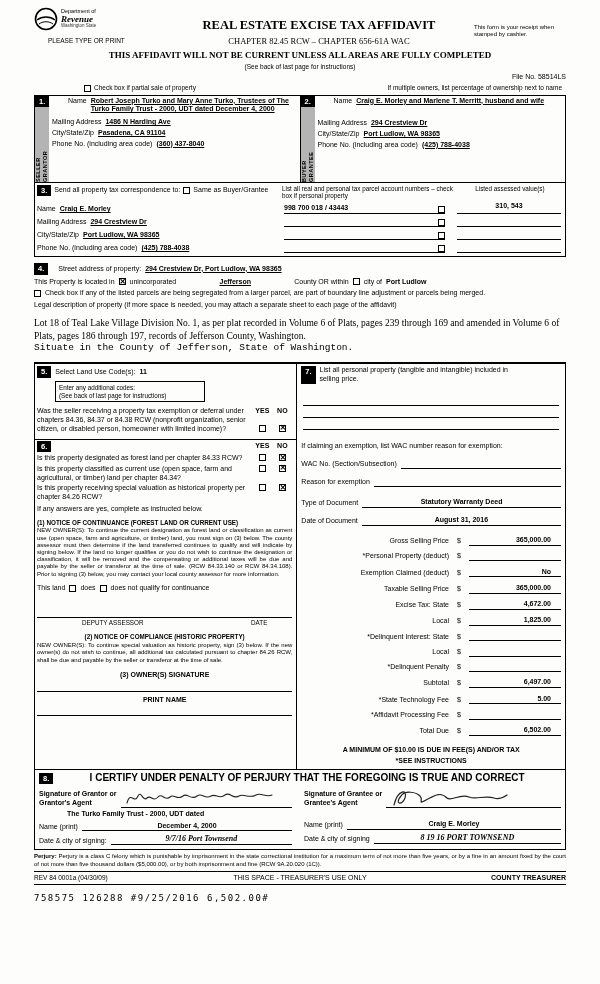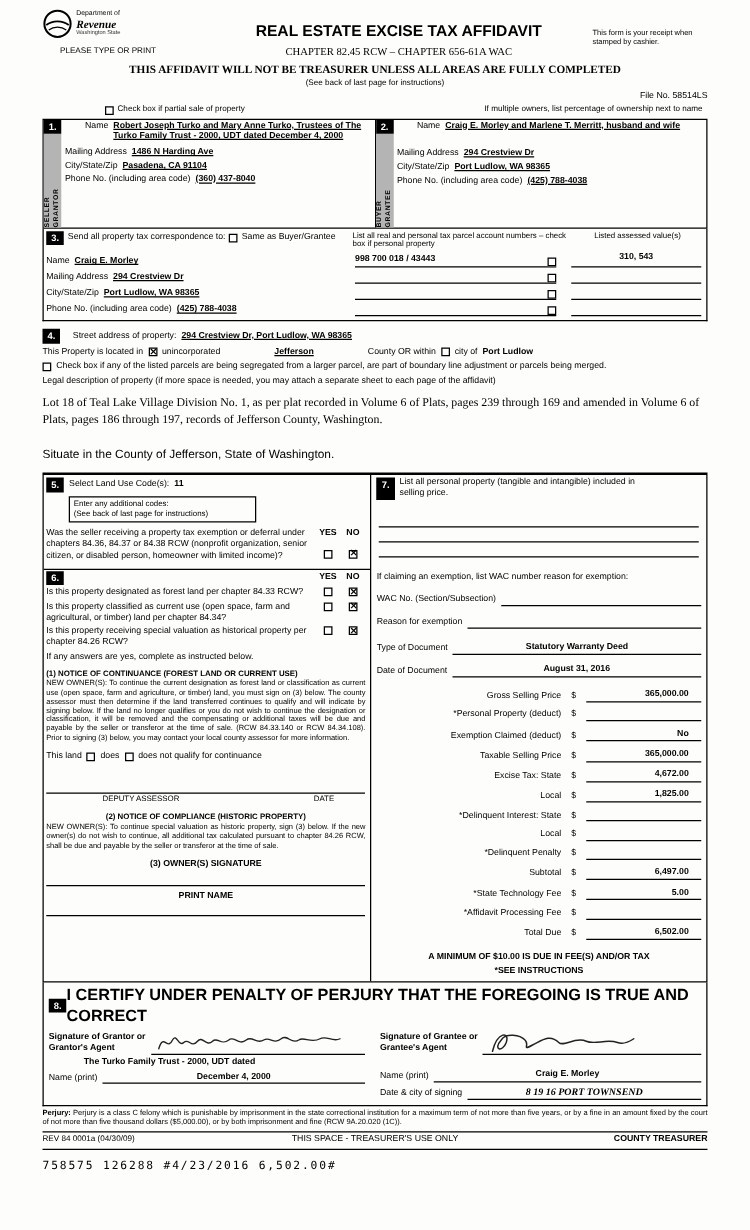--- a/index.html
+++ b/index.html
@@ -18,21 +18,21 @@
   
   .hdr { display:flex; align-items:center; }
   .hdr-left { width:130px; }
   .logo { display:flex; align-items:center; gap:3px; }
   .logo-txt div { line-height:1.05; }
   .logo-dept { font-size:5.5px; }
   .logo-name { font-family:"Liberation Serif",serif; font-style:italic; font-weight:bold; font-size:9px; }
   .logo-state { font-size:4.5px; color:#333; }
   .please { font-size:6.5px; margin:6px 0 0 14px; }
   .hdr-center { flex:1; text-align:center; padding-top:12px; }
-  .title { font-family:Liberation Sans, sans-serif; font-weight:bold; font-size:12.5px; }
+  .title { font-family:Liberation Serif, serif; font-weight:bold; font-size:12.5px; }
   .chapter { font-family:"Liberation Serif",serif; font-size:8.5px; margin-top:2px; }
   .hdr-right { width:92px; font-size:6px; padding-top:10px; }
   .warning { font-family:"Liberation Serif",serif; font-weight:bold; font-size:9px; text-align:center; margin-top:4px; }
   .seeback { font-size:6.5px; text-align:center; margin-top:1px; }
   .fileno { font-size:7px; text-align:right; margin-top:2px; }
   .partial-row { display:flex; align-items:center; margin-top:3px; font-size:6.5px; }
   .partial-left { margin-left:50px; display:flex; align-items:center; gap:3px; }
   .partial-right { margin-left:auto; margin-right:4px; }
   
   .parties { display:flex; border:1px solid #000; margin-top:2px; }
@@ -55,21 +55,21 @@
   .s3-colM { width:33%; padding:0 6px; }
   .s3-colR { flex:1; padding-left:6px; }
   .s3-row { height:13px; display:flex; align-items:flex-end; }
   .s3-row .lbl { margin-right:4px; white-space:nowrap; }
   .parcel-line { flex:1; border-bottom:1px solid #000; display:flex; align-items:flex-end; justify-content:space-between; height:12px; }
   .aval-line { flex:1; border-bottom:1px solid #000; height:12px; text-align:center; }
   
   .sec4 { padding:3px 0 0 0; }
   .s4row { display:flex; align-items:flex-end; gap:4px; margin-top:3px; flex-wrap:nowrap; }
   .legal { font-family:"Liberation Serif",serif; font-size:9.5px; margin-top:7px; line-height:1.35; }
-  .situate { font-family:Liberation Sans, sans-serif; font-size:9.5px; margin-top:16px; margin-bottom:8px; }
+  .situate { font-family:Liberation Mono, monospace; font-size:9.5px; margin-top:0; margin-bottom:8px; }
   
   .columns { display:flex; border:1px solid #000; border-top:2px solid #000; }
   .left-col { width:49.5%; border-right:1px solid #000; padding:2px 4px 4px 2px; }
   .right-col { flex:1; padding:2px 4px 4px 4px; display:flex; flex-direction:column; }
   .sec5-head { display:flex; align-items:center; gap:4px; }
   .codes-box { border:1px solid #000; margin:3px 0 0 18px; width:150px; padding:2px 3px; font-size:6.3px; }
   .q5wrap { display:flex; margin-top:5px; }
   .qtext { flex:1; padding-right:4px; }
   .ynco { width:20px; text-align:center; flex:none; font-weight:bold; }
   .q5yn { display:flex; flex-direction:column; justify-content:space-between; }
@@ -92,21 +92,21 @@
   .inline-line .lbl { margin-right:4px; white-space:nowrap; }
   .inline-line .fill { flex:1; border-bottom:1px solid #000; height:10px; text-align:center; }
   .mrow { display:flex; align-items:flex-end; margin-top:6.5px; }
   .mrow .mlabel { flex:1; text-align:right; padding-right:8px; }
   .mrow .mcur { width:12px; }
   .mrow .mval { width:92px; border-bottom:1px solid #000; text-align:right; font-weight:bold; padding-right:10px; }
   .minnote { font-weight:bold; font-size:7px; text-align:center; margin-top:10px; }
   
   .sec8 { border:1px solid #000; border-top:none; padding:2px 4px 4px 4px; }
   .certify-row { display:flex; align-items:center; }
-  .certify { flex:1; text-align:left; font-weight:bold; font-size:13px; }
+  .certify { flex:1; text-align:center; font-weight:bold; font-size:10px; }
   .sig-cols { display:flex; margin-top:3px; }
   .sig-col { width:50%; padding-right:8px; }
   .sig-col + .sig-col { padding-right:0; padding-left:4px; }
   .sigrow { display:flex; align-items:flex-end; }
   .siglabel { width:82px; font-weight:bold; flex:none; }
   .sigarea { flex:1; border-bottom:1px solid #000; height:20px; position:relative; }
   .sigarea svg { position:absolute; bottom:-4px; left:4px; }
   .nprow { display:flex; align-items:flex-end; margin-top:3px; }
   .nprow .lbl { white-space:nowrap; margin-right:4px; }
   .nprow .fillb { flex:1; border-bottom:1px solid #000; text-align:center; font-weight:bold; }
@@ -139,21 +139,21 @@
         </div>
       </div>
       <div class="please">PLEASE TYPE OR PRINT</div>
     </div>
     <div class="hdr-center">
       <div class="title">REAL ESTATE EXCISE TAX AFFIDAVIT</div>
       <div class="chapter">CHAPTER 82.45 RCW – CHAPTER 656-61A WAC</div>
     </div>
     <div class="hdr-right">This form is your receipt when stamped by cashier.</div>
   </div>
-  <div class="warning">THIS AFFIDAVIT WILL NOT BE TREASURER UNLESS ALL AREAS ARE FULLY COMPLETED</div>
+  <div class="warning">THIS AFFIDAVIT WILL NOT BE CURRENT UNLESS ALL AREAS ARE FULLY COMPLETED</div>
   <div class="seeback">(See back of last page for instructions)</div>
   <div class="fileno">File No. 58514LS</div>
 
   <div class="partial-row">
     <div class="partial-left">
       <span class="cb"></span>
       <span>Check box if partial sale of property</span>
     </div>
     <span class="partial-right">If multiple owners, list percentage of ownership next to name</span>
   </div>
@@ -501,20 +501,24 @@
             <svg width="150" height="24" viewBox="0 0 150 24">
               <path d="M2 16 C6 3 9 18 13 9 C16 3 18 15 22 11 C26 7 28 16 33 10 C37 5 40 15 45 10 C49 6 52 14 58 9 C62 5 66 14 72 9 C77 5 80 13 86 9 C91 6 94 13 100 8 C105 4 108 13 114 9 C118 6 124 12 131 8 C136 5 141 11 147 8" fill="none" stroke="#222" stroke-width="1.1" stroke-linecap="round"></path>
             </svg>
           </span>
         </div>
         <div class="trustline">The Turko Family Trust - 2000, UDT dated</div>
         <div class="nprow">
           <span class="lbl">Name (print)</span>
           <span class="fillb">December 4, 2000</span>
         </div>
+        <div class="nprow">
+          <span class="lbl">Date &amp; city of signing:</span>
+          <span class="fillb hand">9/7/16  Port Townsend</span>
+        </div>
       </div>
       <div class="sig-col">
         <div class="sigrow">
           <span class="siglabel">Signature of Grantee or Grantee's Agent</span>
           <span class="sigarea">
             <svg width="120" height="24" viewBox="0 0 120 24">
               <path d="M4 18 C8 2 18 2 15 11 C12 19 4 17 11 9 C15 3 26 5 30 9 C34 13 27 18 36 13 C44 9 50 4 57 11 C61 15 70 6 79 10 C86 13 95 8 104 11 C109 13 114 10 117 8" fill="none" stroke="#222" stroke-width="1.2" stroke-linecap="round"></path>
             </svg>
           </span>
         </div>
@@ -535,15 +539,15 @@
     <span class="bold">Perjury:</span>
     <span>Perjury is a class C felony which is punishable by imprisonment in the state correctional institution for a maximum term of not more than five years, or by a fine in an amount fixed by the court of not more than five thousand dollars ($5,000.00), or by both imprisonment and fine (RCW 9A.20.020 (1C)).</span>
   </div>
 
   <div class="footer-strip">
     <span class="rev">REV 84 0001a (04/30/09)</span>
     <span class="tsp">THIS SPACE - TREASURER'S USE ONLY</span>
     <span class="ct">COUNTY TREASURER</span>
   </div>
 
-  <div class="receipt">758575 126288 #4/23/2016 6,502.00#</div>
+  <div class="receipt">758575 126288 #9/25/2016 6,502.00#</div>
 
 </div>
 
 </body></html>

